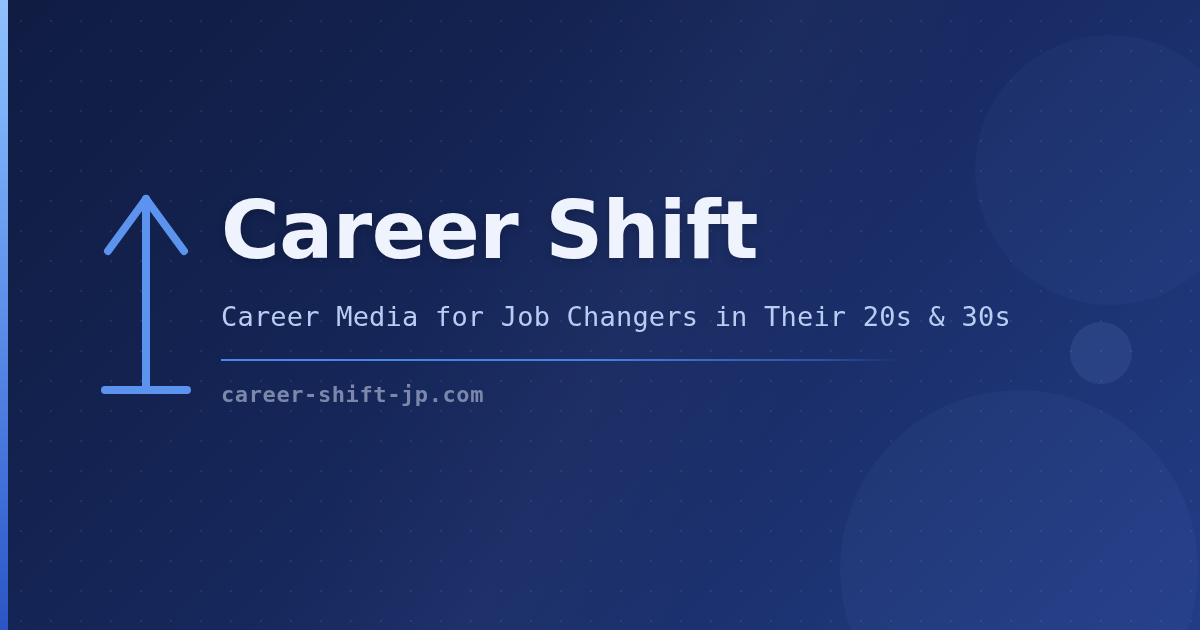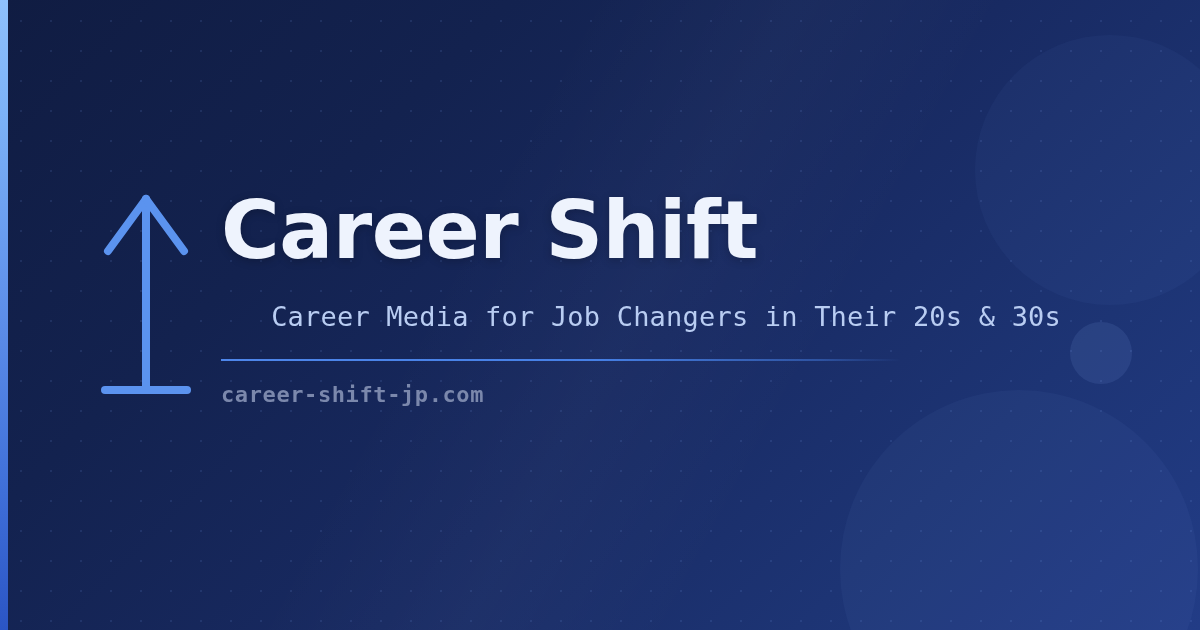--- a/index.html
+++ b/index.html
@@ -114,21 +114,20 @@
   
   .subtitle {
     margin-top:20px;
     font-family:"DejaVu Sans Mono", "Liberation Mono", monospace;
     font-weight:400;
     font-size:27px;
     line-height:36px;
     letter-spacing:0.2px;
     color:#b9cdf2;
     white-space:nowrap;
-    text-align:right;
   }
 
   
   .divider {
     margin-top:24px;
     width:680px; height:2px;
     background:linear-gradient(90deg,
       #4e86ea 0%,
       #4680e6 55%,
       rgba(70,128,230,0.45) 88%,

